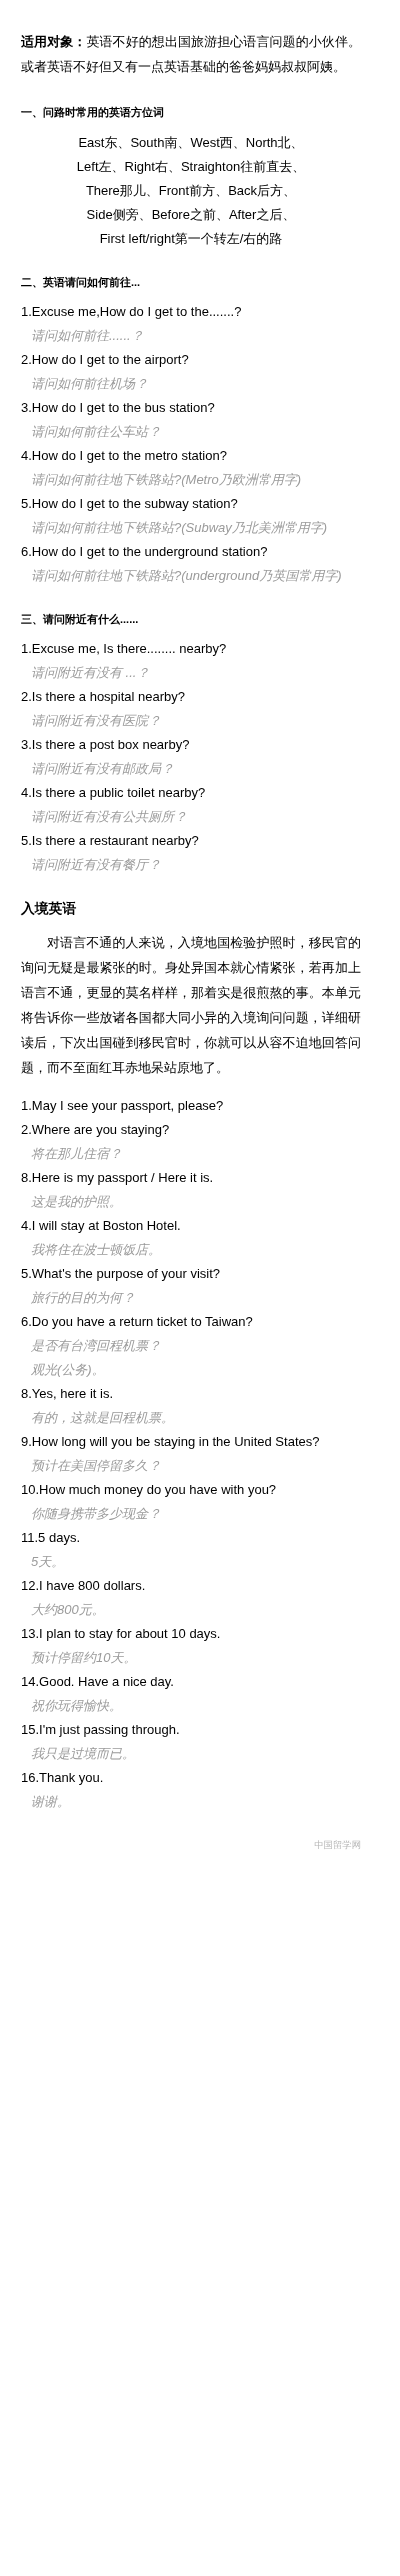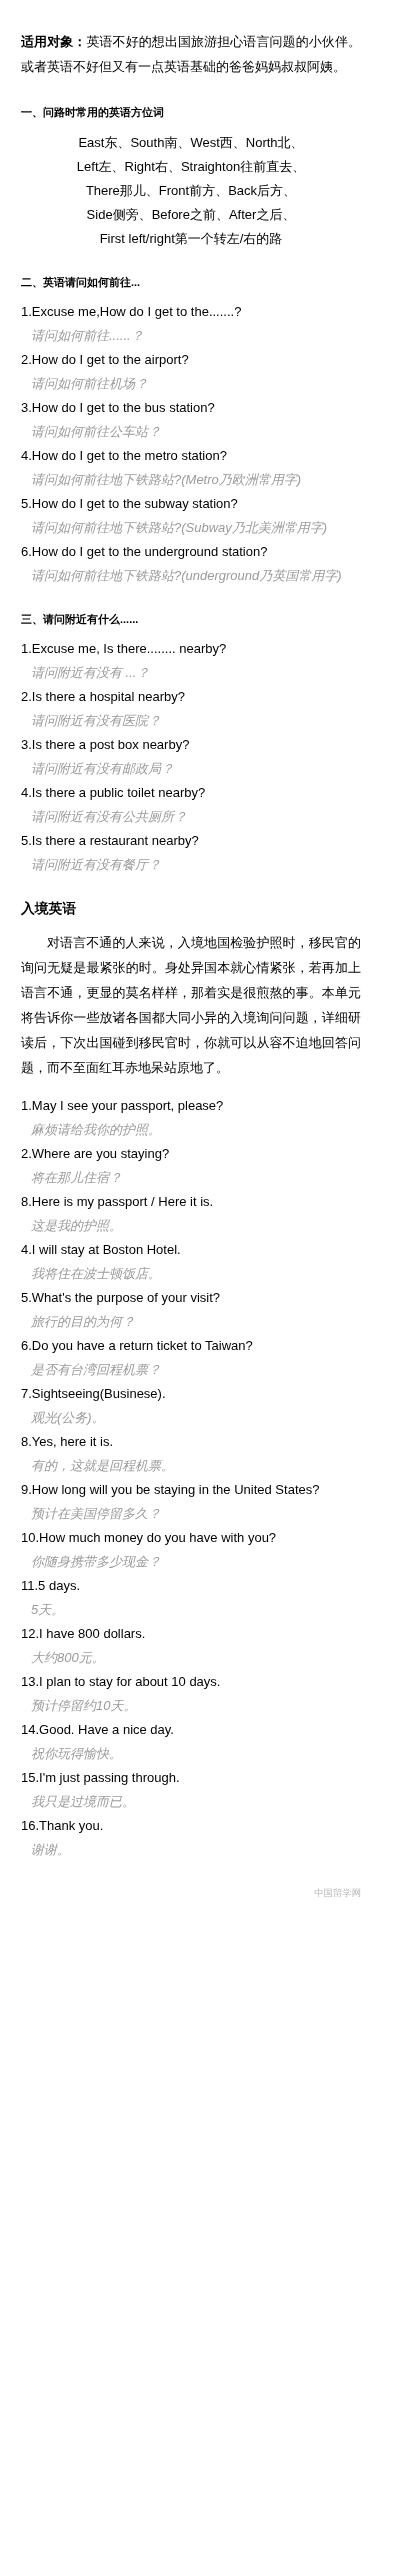--- a/index.html
+++ b/index.html
@@ -158,21 +158,20 @@
       <span class="zh">请问附近有没有餐厅？</span>
     </div>
   </div>
 
   <h3 class="subhead">入境英语</h3>
   <p class="para">对语言不通的人来说，入境地国检验护照时，移民官的询问无疑是最紧张的时。身处异国本就心情紧张，若再加上语言不通，更显的莫名样样，那着实是很煎熬的事。本单元将告诉你一些放诸各国都大同小异的入境询问问题，详细研读后，下次出国碰到移民官时，你就可以从容不迫地回答问题，而不至面红耳赤地呆站原地了。</p>
 
   <div class="block qa">
     <div class="item">
       <span class="en">1.May I see your passport, please?</span>
-      <span class="zh">麻烦请给我你的护照。</span>
     </div>
     <div class="item">
       <span class="en">2.Where are you staying?</span>
       <span class="zh">将在那儿住宿？</span>
     </div>
     <div class="item">
       <span class="en">8.Here is my passport / Here it is.</span>
       <span class="zh">这是我的护照。</span>
     </div>
     <div class="item">
@@ -181,21 +180,20 @@
     </div>
     <div class="item">
       <span class="en">5.What's the purpose of your visit?</span>
       <span class="zh">旅行的目的为何？</span>
     </div>
     <div class="item">
       <span class="en">6.Do you have a return ticket to Taiwan?</span>
       <span class="zh">是否有台湾回程机票？</span>
     </div>
     <div class="item">
-      <span class="en">7.Sightseeing(Businese).</span>
       <span class="zh">观光(公务)。</span>
     </div>
     <div class="item">
       <span class="en">8.Yes, here it is.</span>
       <span class="zh">有的，这就是回程机票。</span>
     </div>
     <div class="item">
       <span class="en">9.How long will you be staying in the United States?</span>
       <span class="zh">预计在美国停留多久？</span>
     </div>

